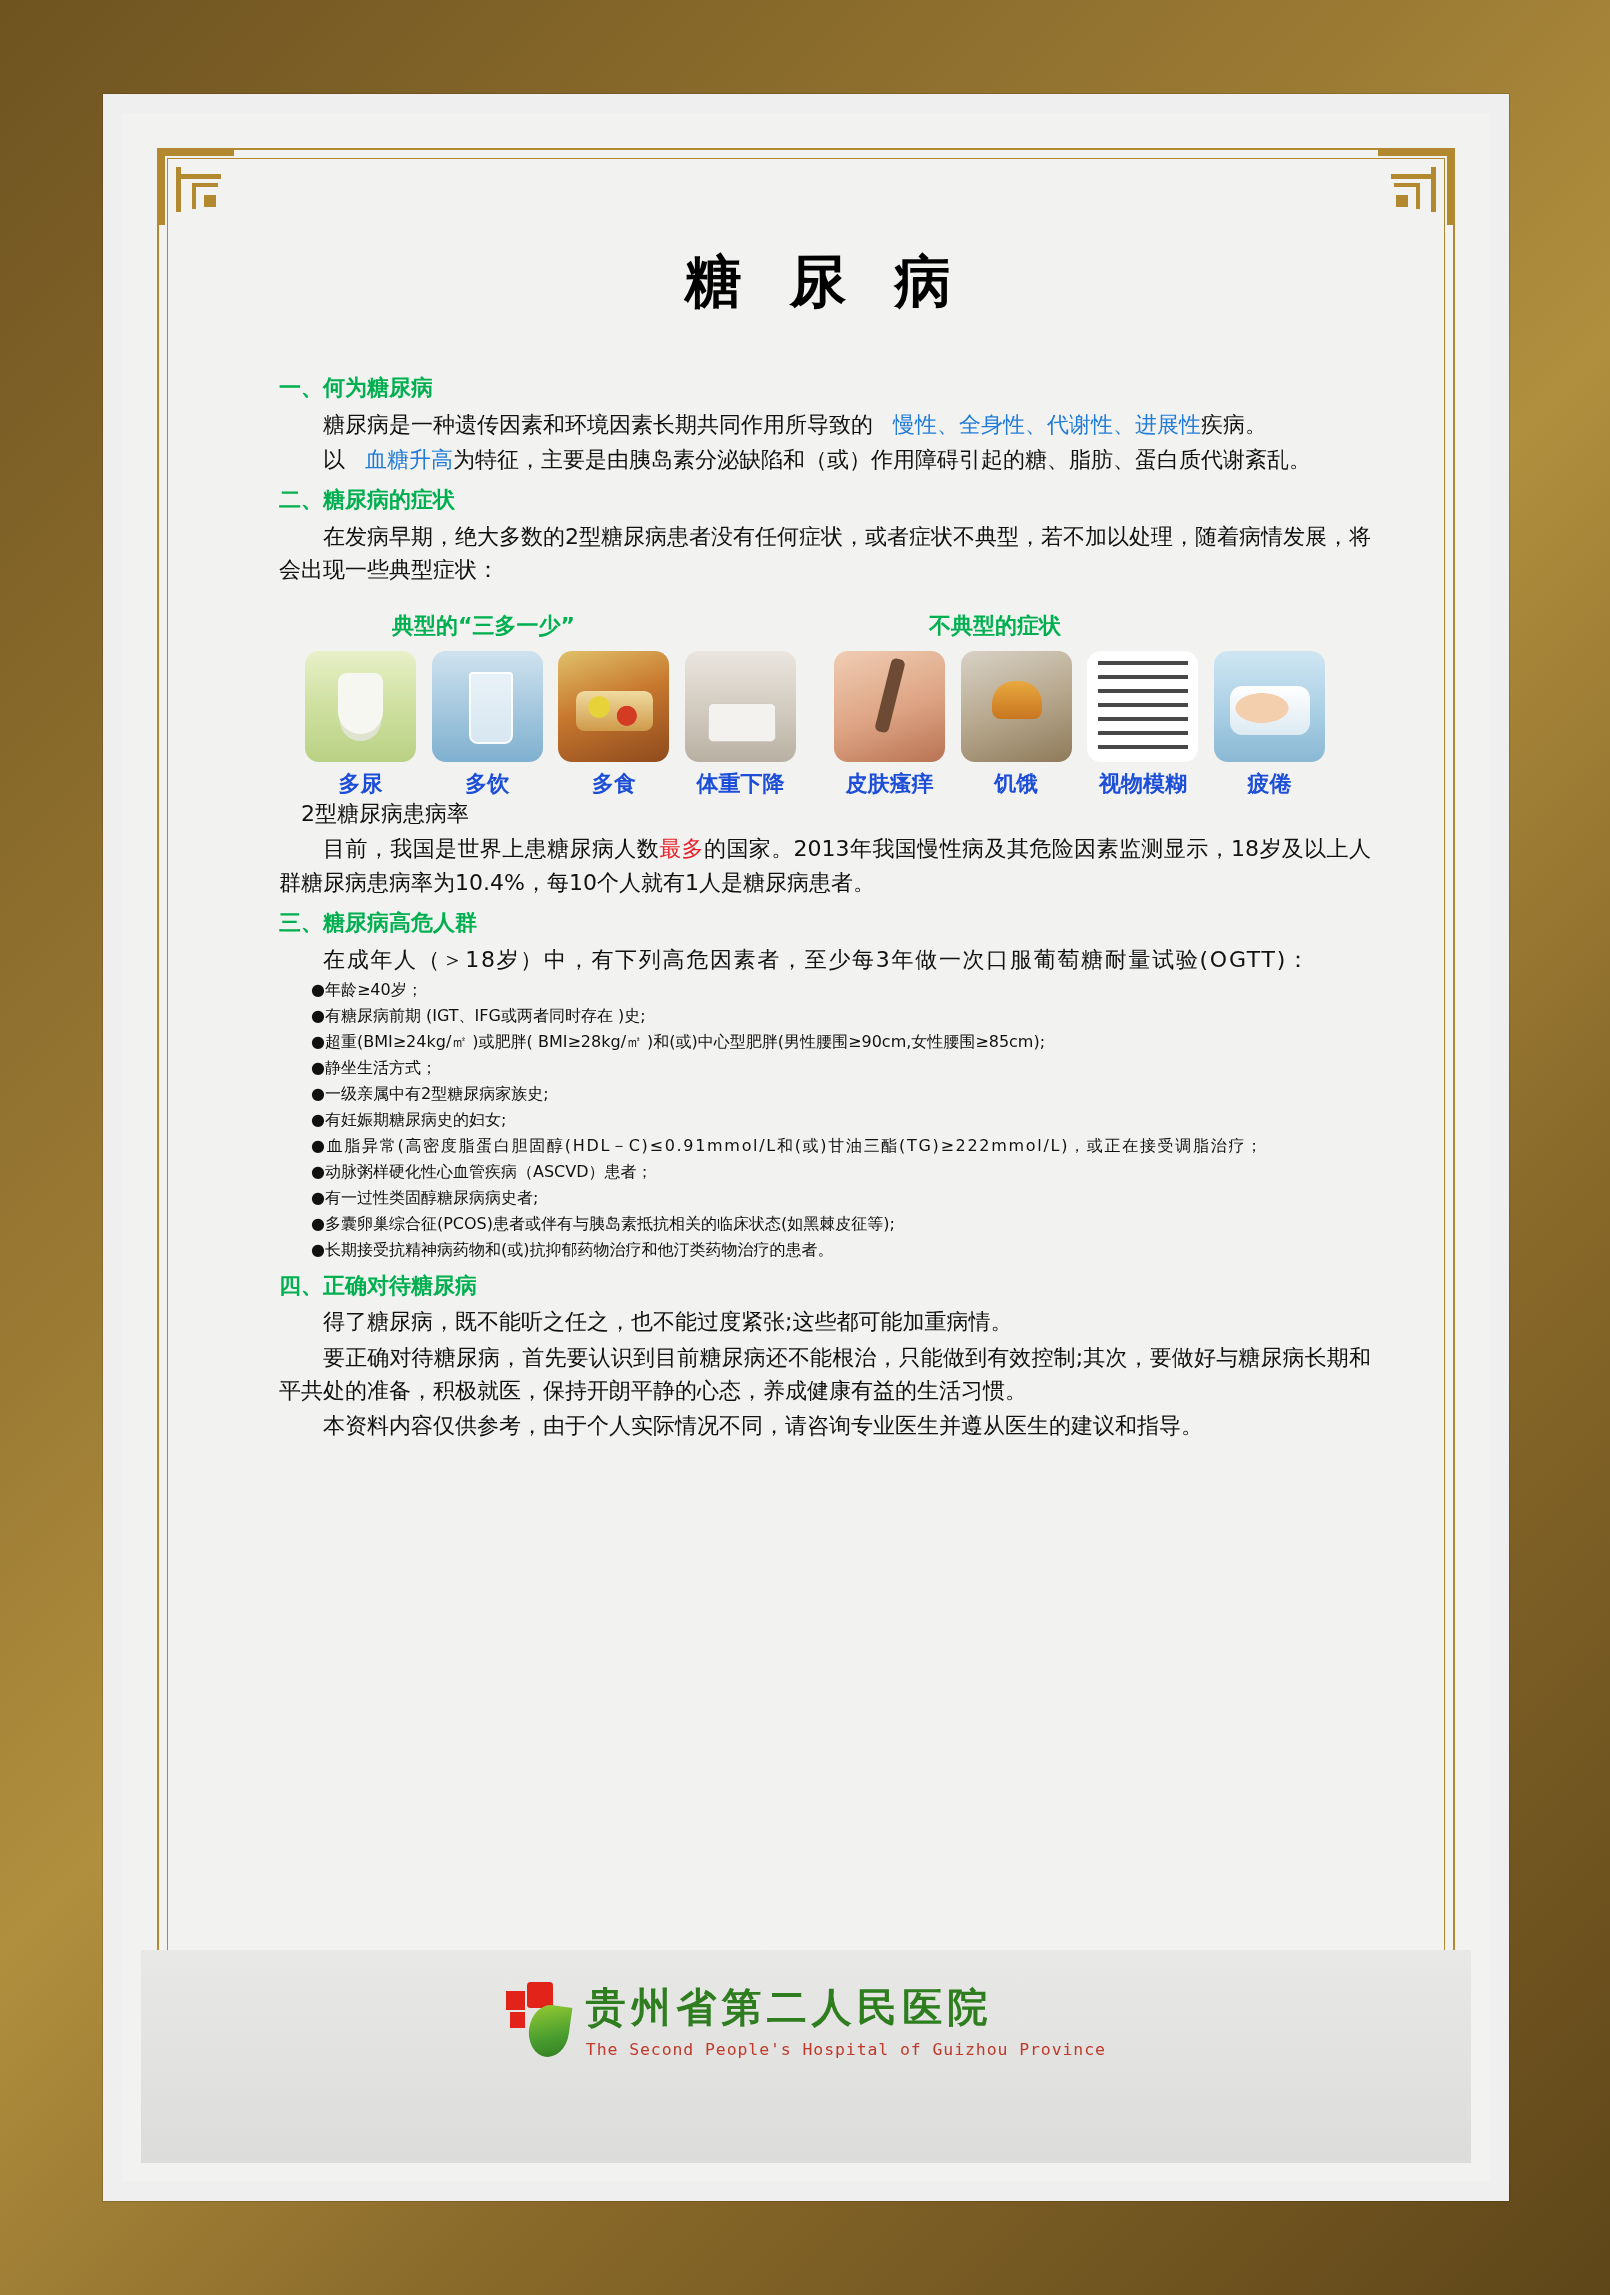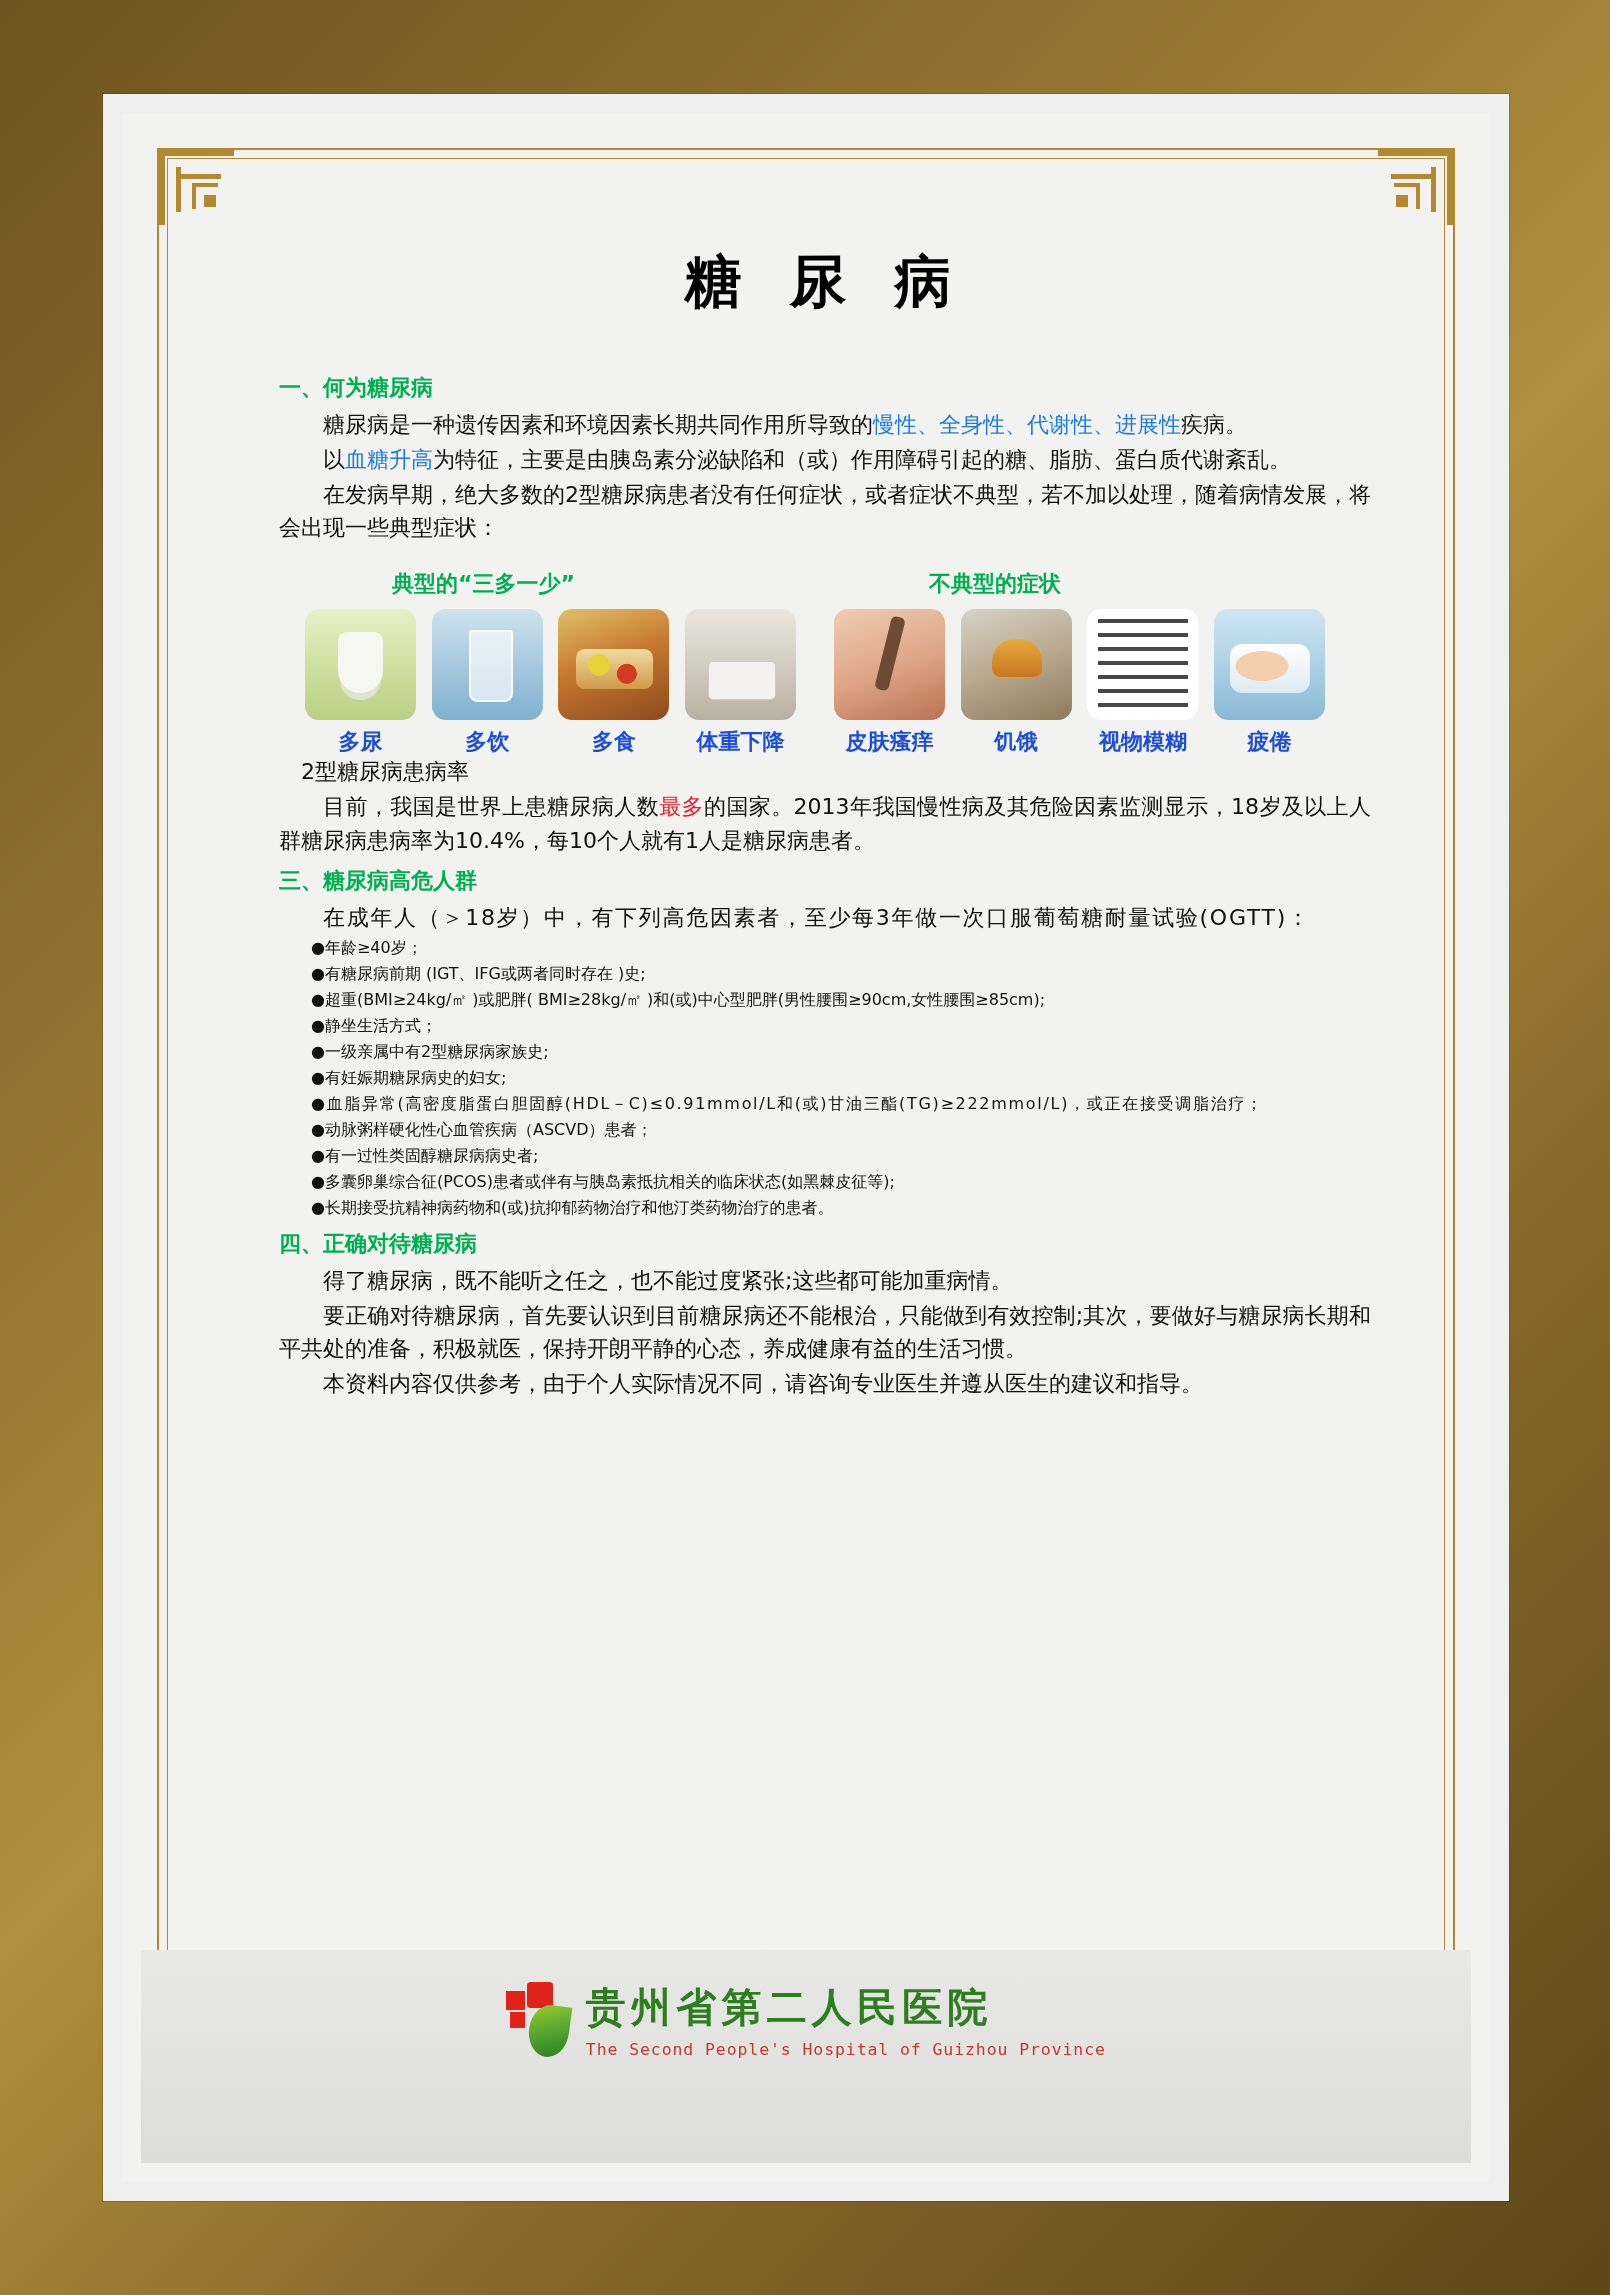--- a/index.html
+++ b/index.html
@@ -92,21 +92,21 @@
     line-height: 1.5;
   }
   p {
     margin: 0 0 1.7px 0;
     font-size: 22px;
     line-height: 1.52;
     color: #111;
     text-align: justify;
   }
   p.indent { text-indent: 2em; }
-  .blue { color: #1f7bd8; }
+  .blue { color: #1f7bd8; padding-left: 20px; }
   .red { color: #e8202a; }
   .bullet-line {
     font-size: 16px;
     line-height: 1.52;
     color: #111;
     margin: 0 0 1.7px 0;
     text-indent: 2em;
     text-align: justify;
   }
   .spaced { letter-spacing: 1.7px; }
@@ -310,20 +310,21 @@
       </div>
 
     <div class="content">
 
       <h1 class="title">糖 尿 病</h1>
 
       <div class="h2">一、何为糖尿病</div>
       <p class="indent"><span>糖尿病是一种遗传因素和环境因素长期共同作用所导致的</span><span class="blue">慢性、全身性、代谢性、进展性</span><span>疾病。</span></p>
       <p class="indent"><span>以</span><span class="blue">血糖升高</span><span>为特征，主要是由胰岛素分泌缺陷和（或）作用障碍引起的糖、脂肪、蛋白质代谢紊乱。</span></p>
 
+      <div class="h2">二、糖尿病的症状</div>
       <p class="indent">在发病早期，绝大多数的2型糖尿病患者没有任何症状，或者症状不典型，若不加以处理，随着病情发展，将会出现一些典型症状：</p>
 
       <div class="symptoms">
         <div class="sym-head a">典型的“三多一少”</div>
         <div class="sym-head b">不典型的症状</div>
 
         <div class="sym-row a" style="left:26px;">
           <div class="sym-item">
             <div class="sym-img img-toilet"></div>
             <div class="sym-label">多尿</div>

